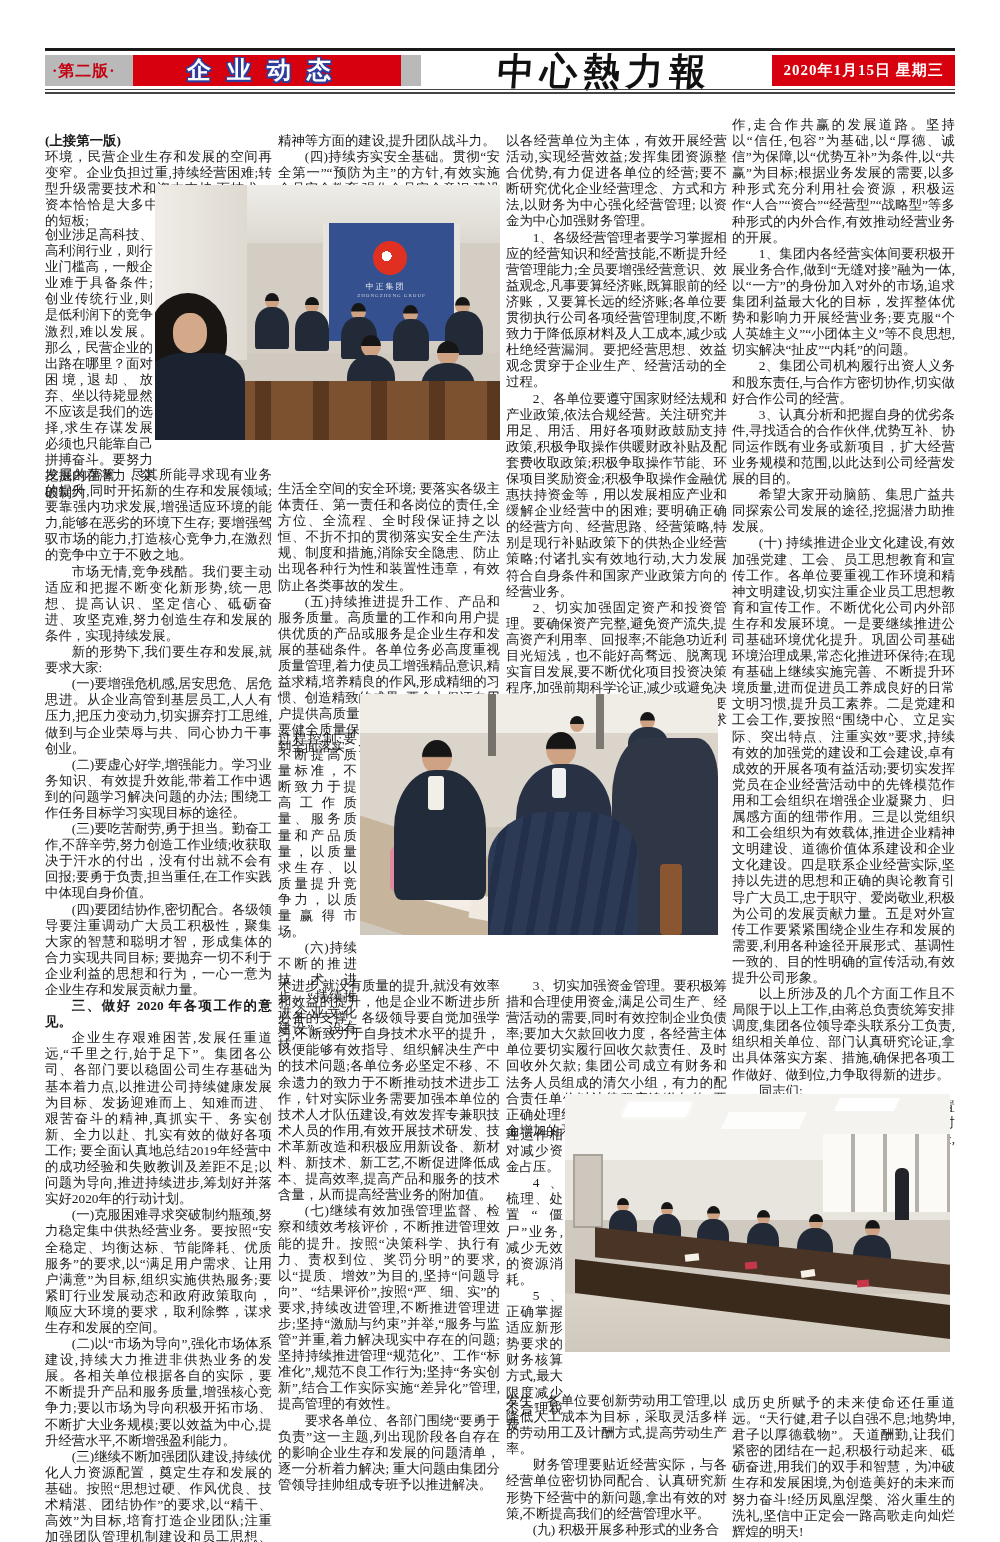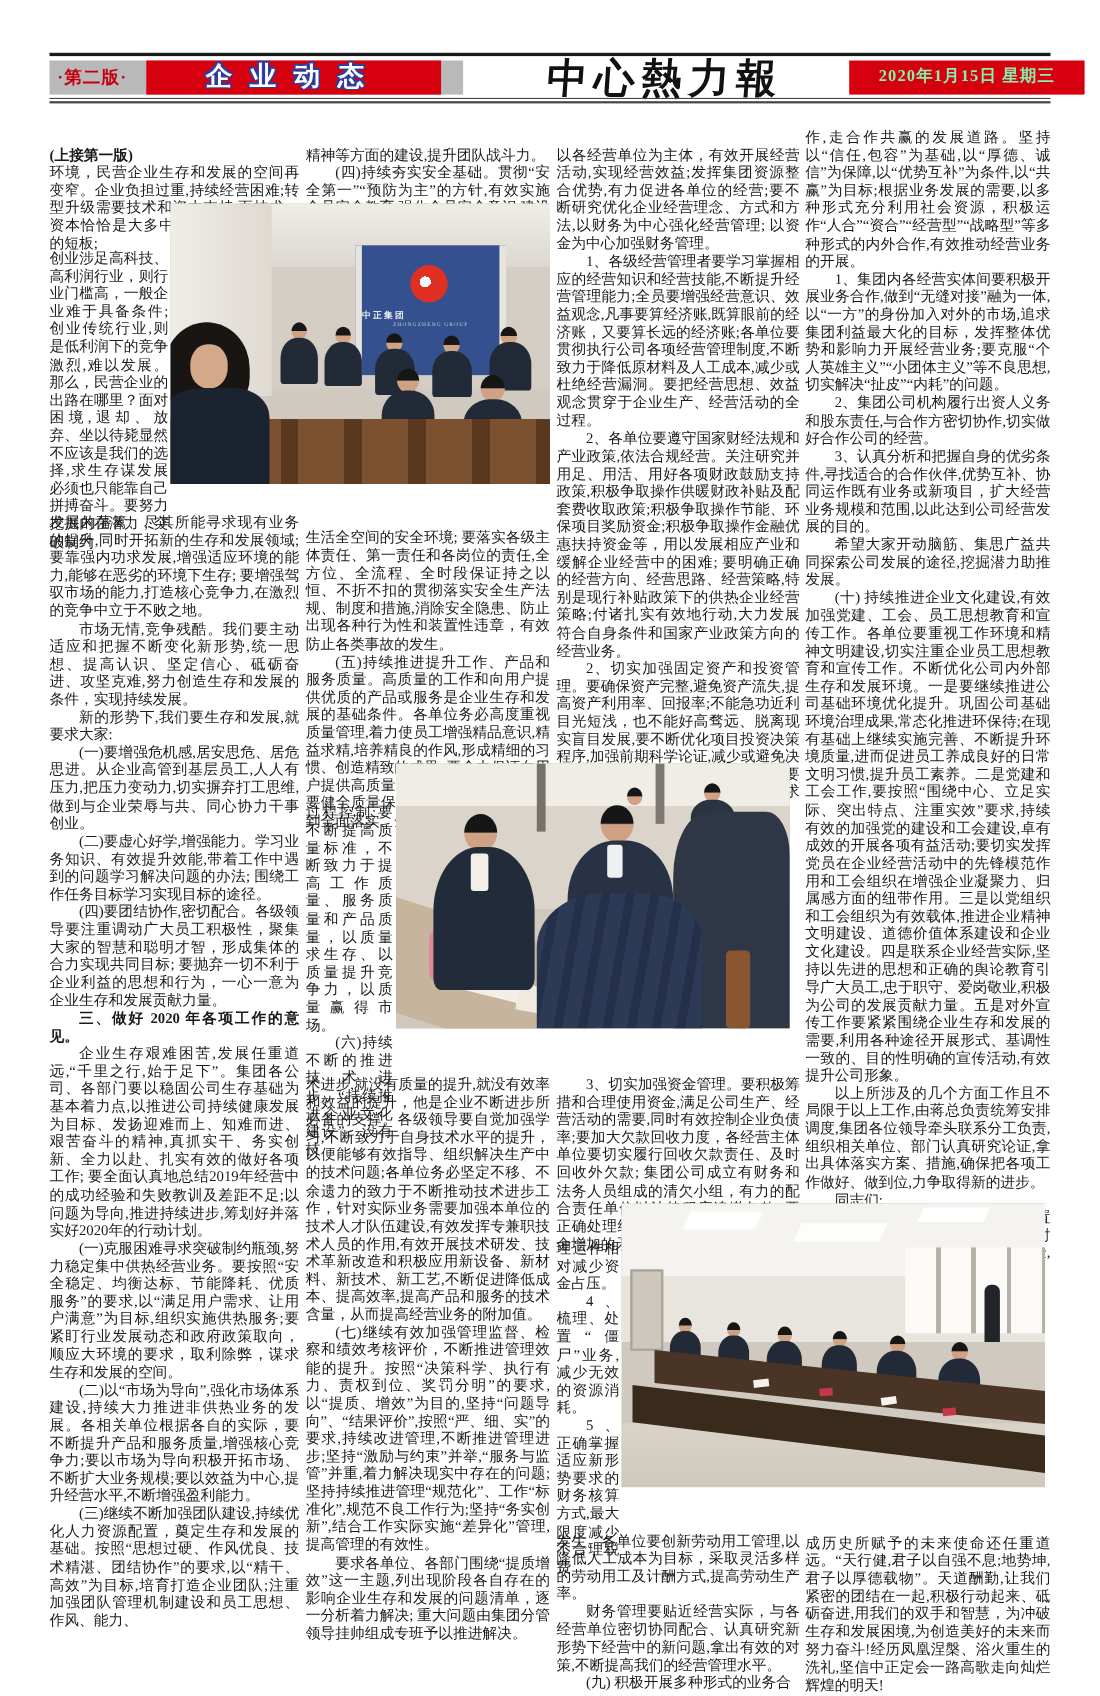--- a/index.html
+++ b/index.html
@@ -10,43 +10,43 @@
   .band-gray{position:absolute;left:45px;top:55px;width:376px;height:31px;background:#b9b9b9;}
   .edition{position:absolute;left:52px;top:59px;width:84px;height:24px;line-height:24px;
            color:#c40010;font-weight:bold;font-size:16px;letter-spacing:1px;}
   .section-box{position:absolute;left:133px;top:55px;width:268px;height:31px;background:#d6000f;
            text-align:center;line-height:31px;}
   .section-box span{color:#ffffff;font-weight:900;font-size:24px;letter-spacing:16px;
            text-shadow:1.5px 1.5px 0 #2a3f9f,-1.5px -1.5px 0 #2a3f9f,1.5px -1.5px 0 #2a3f9f,-1.5px 1.5px 0 #2a3f9f;}
   .paper-title{position:absolute;left:470px;top:47px;width:270px;height:42px;text-align:center;
            font-size:37px;font-weight:900;letter-spacing:6px;color:#111;
            font-family:"DejaVu Serif","Liberation Serif",serif;transform:skewX(-4deg);}
-  .date-box{position:absolute;left:772px;top:55px;width:214px;height:31px;background:#d6000f;
-           color:#86efac;font-weight:bold;font-size:15px;text-align:center;line-height:31px;letter-spacing:1px;}
+  .date-box{position:absolute;left:772px;top:55px;width:183px;height:31px;background:#d6000f;
+           color:#ffffff;font-weight:bold;font-size:15px;text-align:center;line-height:31px;letter-spacing:1px;}
   .rule-a{position:absolute;left:45px;top:89px;width:910px;height:1px;background:#444;}
   .rule-b{position:absolute;left:45px;top:92px;width:910px;height:2px;background:#444;}
   
   .tb{position:absolute;font-size:13.4px;line-height:16.1px;z-index:1;margin-top:37px;}
   .para{margin:0;text-align:justify;word-break:break-all;}
   .indent{text-indent:2em;}
   .heading{font-weight:bold;}
   .b{font-weight:bold;}
   
   .photo{position:absolute;overflow:hidden;z-index:2;background:#cfc9c0;}
   .abs{position:absolute;}
   .head{border-radius:50%;background:linear-gradient(#161616 48%,#cfa284 52%);}
   .body-suit{border-radius:45% 45% 8% 8%;background:#232a37;}
   
   .p1-ceiling{left:0;top:0;width:345px;height:58px;background:linear-gradient(#efede8,#dcd8d1);}
   .p1-leftwall{left:0;top:0;width:92px;height:175px;background:linear-gradient(90deg,#f0ede8,#ded9d1);}
   .p1-wall{left:92px;top:58px;width:253px;height:110px;background:#d3cdc4;}
   .p1-panel{left:168px;top:38px;width:125px;height:118px;background:#35508f;border-left:6px solid #e7e4de;border-right:6px solid #e7e4de;}
   .p1-logo{left:44px;top:18px;width:34px;height:34px;border-radius:50%;
            background:radial-gradient(circle at 40% 45%,#ffffff 0 5px,#e03022 5px);}
-  .p1-logo-cn{left:0;top:58px;width:113px;text-align:left;color:#e8eaf2;font-size:8px;letter-spacing:2px;font-weight:bold;}
+  .p1-logo-cn{left:0;top:58px;width:113px;text-align:center;color:#e8eaf2;font-size:8px;letter-spacing:2px;}
   .p1-logo-en{left:0;top:70px;width:125px;text-align:center;color:#c9cfdd;font-size:5px;letter-spacing:1px;}
   .p1-desk{left:0;top:196px;width:345px;height:59px;
            background:repeating-linear-gradient(90deg,#7c512f 0 42px,#5a3820 42px 58px),#7c512f;}
   .p1-woman-hair{left:-6px;top:108px;width:78px;height:84px;border-radius:50% 50% 40% 40%;background:#191512;}
   .p1-woman-face{left:18px;top:128px;width:34px;height:40px;border-radius:46%;background:#d3a98a;}
   .p1-woman-body{left:-14px;top:168px;width:104px;height:87px;border-radius:40% 30% 0 0;background:#1c2330;}
   
   .p2-bg{left:0;top:0;width:358px;height:241px;background:linear-gradient(#f0ede7 0 16%,#dad4ca 16% 55%,#cfc8bd 55%);}
   .p2-frame1{left:128px;top:0;width:8px;height:62px;background:#76716a;}
   .p2-frame2{left:236px;top:0;width:8px;height:55px;background:#7d7871;}
@@ -94,20 +94,21 @@
     </div>
   <div class="tb" style="left:45px;top:190px;width:108px;">
       <p class="para ">创业涉足高科技、高利润行业，则行业门槛高，一般企业难于具备条件;创业传统行业,则是低利润下的竞争激烈,难以发展。那么，民营企业的出路在哪里？面对困境,退却、放弃、坐以待毙显然不应该是我们的选择,求生存谋发展必须也只能靠自己拼搏奋斗。要努力挖掘内在潜力，突破制约</p>
     </div>
   <div class="tb" style="left:45px;top:430px;width:227px;">
       <p class="para ">发展的藩篱、尽其所能寻求现有业务的提升,同时开拓新的生存和发展领域;要靠强内功求发展,增强适应环境的能力,能够在恶劣的环境下生存; 要增强驾驭市场的能力,打造核心竞争力,在激烈的竞争中立于不败之地。</p>
       <p class="para indent">市场无情,竞争残酷。我们要主动适应和把握不断变化新形势,统一思想、提高认识、坚定信心、砥砺奋进、攻坚克难,努力创造生存和发展的条件，实现持续发展。</p>
       <p class="para indent">新的形势下,我们要生存和发展,就要求大家:</p>
       <p class="para indent">(一)要增强危机感,居安思危、居危思进。从企业高管到基层员工,人人有压力,把压力变动力,切实摒弃打工思维,做到与企业荣辱与共、同心协力干事创业。</p>
       <p class="para indent">(二)要虚心好学,增强能力。学习业务知识、有效提升效能,带着工作中遇到的问题学习解决问题的办法; 围绕工作任务目标学习实现目标的途径。</p>
+      <p class="para indent">(三)要吃苦耐劳,勇于担当。勤奋工作,不辞辛劳,努力创造工作业绩;收获取决于汗水的付出，没有付出就不会有回报;要勇于负责,担当重任,在工作实践中体现自身价值。</p>
       <p class="para indent">(四)要团结协作,密切配合。各级领导要注重调动广大员工积极性，聚集大家的智慧和聪明才智，形成集体的合力实现共同目标; 要抛弃一切不利于企业利益的思想和行为，一心一意为企业生存和发展贡献力量。</p>
       <p class="para indent heading">三、做好 2020 年各项工作的意见。</p>
       <p class="para indent">企业生存艰难困苦,发展任重道远,“千里之行,始于足下”。集团各公司、各部门要以稳固公司生存基础为基本着力点,以推进公司持续健康发展为目标、发扬迎难而上、知难而进、艰苦奋斗的精神,真抓实干、务实创新、全力以赴、扎实有效的做好各项工作; 要全面认真地总结2019年经营中的成功经验和失败教训及差距不足;以问题为导向,推进持续进步,筹划好并落实好2020年的行动计划。</p>
       <p class="para indent">(一)克服困难寻求突破制约瓶颈,努力稳定集中供热经营业务。要按照“安全稳定、均衡达标、节能降耗、优质服务”的要求,以“满足用户需求、让用户满意”为目标,组织实施供热服务;要紧盯行业发展动态和政府政策取向，顺应大环境的要求，取利除弊，谋求生存和发展的空间。</p>
       <p class="para indent">(二)以“市场为导向”,强化市场体系建设,持续大力推进非供热业务的发展。各相关单位根据各自的实际，要不断提升产品和服务质量,增强核心竞争力;要以市场为导向积极开拓市场、不断扩大业务规模;要以效益为中心,提升经营水平,不断增强盈利能力。</p>
       <p class="para indent">(三)继续不断加强团队建设,持续优化人力资源配置，奠定生存和发展的基础。按照“思想过硬、作风优良、技术精湛、团结协作”的要求,以“精干、高效”为目标,培育打造企业团队;注重加强团队管理机制建设和员工思想、作风、能力、</p>
     </div>
 
   <div class="tb" style="left:278px;top:96px;width:222px;">
       <p class="para ">精神等方面的建设,提升团队战斗力。</p>
@@ -117,21 +118,21 @@
       <p class="para ">生活全空间的安全环境; 要落实各级主体责任、第一责任和各岗位的责任,全方位、全流程、全时段保证持之以恒、不折不扣的贯彻落实安全生产法规、制度和措施,消除安全隐患、防止出现各种行为性和装置性违章，有效防止各类事故的发生。</p>
       <p class="para indent">(五)持续推进提升工作、产品和服务质量。高质量的工作和向用户提供优质的产品或服务是企业生存和发展的基础条件。各单位务必高度重视质量管理,着力使员工增强精品意识,精益求精,培养精良的作风,形成精细的习惯、创造精致的成果; 要全力保证向用户提供高质量的服务或高质量的产品; 要健全质量保障体系,质量保障措施做到全面落实、全</p>
     </div>
   <div class="tb" style="left:278px;top:694px;width:79px;">
       <p class="para ">过程控制;要不断提高质量标准，不断致力于提高工作质量、服务质量和产品质量，以质量求生存、以质量提升竞争力，以质量赢得市场。</p>
       <p class="para indent">(六)持续不断的推进技术进步。“持续推进企业文化建设”。没有技</p>
     </div>
   <div class="tb" style="left:278px;top:941px;width:222px;">
       <p class="para ">术进步,就没有质量的提升,就没有效率和效益的提升，他是企业不断进步所必备的支撑。各级领导要自觉加强学习,不断致力于自身技术水平的提升，以便能够有效指导、组织解决生产中的技术问题;各单位务必坚定不移、不余遗力的致力于不断推动技术进步工作，针对实际业务需要加强本单位的技术人才队伍建设,有效发挥专兼职技术人员的作用,有效开展技术研发、技术革新改造和积极应用新设备、新材料、新技术、新工艺,不断促进降低成本、提高效率,提高产品和服务的技术含量，从而提高经营业务的附加值。</p>
       <p class="para indent">(七)继续有效加强管理监督、检察和绩效考核评价，不断推进管理效能的提升。按照“决策科学、执行有力、责权到位、奖罚分明”的要求,以“提质、增效”为目的,坚持“问题导向”、“结果评价”,按照“严、细、实”的要求,持续改进管理,不断推进管理进步;坚持“激励与约束”并举,“服务与监管”并重,着力解决现实中存在的问题; 坚持持续推进管理“规范化”、工作“标准化”,规范不良工作行为;坚持“务实创新”,结合工作实际实施“差异化”管理,提高管理的有效性。</p>
-      <p class="para indent">要求各单位、各部门围绕“提质增效”这一主题,列出现阶段各自存在的影响企业生存和发展的问题清单，逐一分析着力解决; 重大问题由集团分管领导挂帅组成专班予以推进解决。</p>
+      <p class="para indent">要求各单位、各部门围绕“要勇于负责”这一主题,列出现阶段各自存在的影响企业生存和发展的问题清单，逐一分析着力解决; 重大问题由集团分管领导挂帅组成专班予以推进解决。</p>
     </div>
 
   <div class="tb" style="left:506px;top:96px;width:221px;font-family:Liberation Serif, serif;">
       <p class="para ">以各经营单位为主体，有效开展经营活动,实现经营效益;发挥集团资源整合优势,有力促进各单位的经营;要不断研究优化企业经营理念、方式和方法,以财务为中心强化经营管理; 以资金为中心加强财务管理。</p>
       <p class="para indent">1、各级经营管理者要学习掌握相应的经营知识和经营技能,不断提升经营管理能力;全员要增强经营意识、效益观念,凡事要算经济账,既算眼前的经济账，又要算长远的经济账;各单位要贯彻执行公司各项经营管理制度,不断致力于降低原材料及人工成本,减少或杜绝经营漏洞。要把经营思想、效益观念贯穿于企业生产、经营活动的全过程。</p>
       <p class="para indent">2、各单位要遵守国家财经法规和产业政策,依法合规经营。关注研究并用足、用活、用好各项财政鼓励支持政策,积极争取操作供暖财政补贴及配套费收取政策;积极争取操作节能、环保项目奖励资金;积极争取操作金融优惠扶持资金等，用以发展相应产业和缓解企业经营中的困难; 要明确正确的经营方向、经营思路、经营策略,特别是现行补贴政策下的供热企业经营策略;付诸扎实有效地行动,大力发展符合自身条件和国家产业政策方向的经营业务。</p>
       <p class="para indent">2、切实加强固定资产和投资管理。要确保资产完整,避免资产流失,提高资产利用率、回报率;不能急功近利目光短浅，也不能好高骛远、脱离现实盲目发展,要不断优化项目投资决策程序,加强前期科学论证,减少或避免决策失误、保证项目投资的有效性; 要跟踪考察项目实施后的运行效果,以求实现投资预期。</p>
     </div>
   <div class="tb" style="left:506px;top:941px;width:221px;">
       <p class="para indent">3、切实加强资金管理。要积极筹措和合理使用资金,满足公司生产、经营活动的需要,同时有效控制企业负债率;要加大欠款回收力度，各经营主体单位要切实履行回收欠款责任、及时回收外欠款; 集团公司成立有财务和法务人员组成的清欠小组，有力的配合责任单位以法律程序追缴欠款; 要正确处理经营业务扩大和所需流动资金增加的矛盾,合</p>

